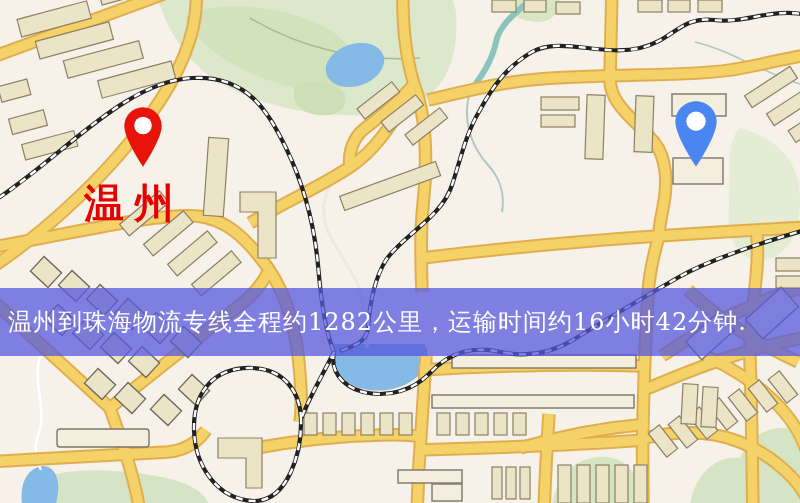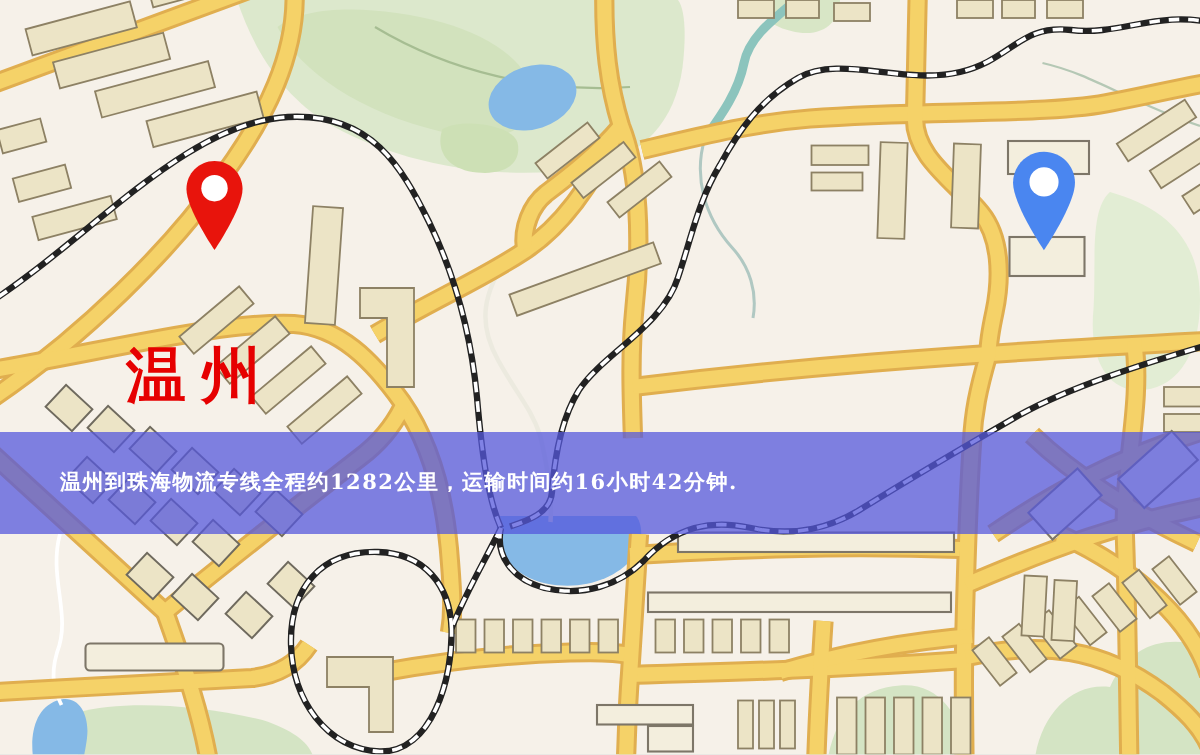--- a/index.html
+++ b/index.html
@@ -13,28 +13,28 @@
   .dmd{fill:#ece4c6;stroke:#6f6a5e;stroke-width:1.3;}
 
   
   .marker{position:absolute;display:block;}
   .marker svg{display:block;width:100%;height:100%;}
   .pin-origin{left:121px;top:106px;width:44px;height:62px;}
   .pin-dest{left:668px;top:100px;width:56px;height:68px;}
 
   .place-label{position:absolute;font-family:"DejaVu Serif","Liberation Serif",serif;
     font-weight:bold;font-size:40px;letter-spacing:10px;line-height:1;white-space:nowrap;}
-  .label-origin{left:84px;top:183px;color:var(--origin-label,#e60000);margin-top:48px;}
+  .label-origin{left:84px;top:183px;color:var(--origin-label,#e60000);}
   .label-dest{left:638px;top:179px;color:var(--dest-label,#2330d8);}
 
   
   .banner{position:absolute;left:0;top:288px;width:800px;height:68px;
     background:var(--banner-bg,rgba(85,88,220,0.75));display:flex;align-items:center;}
   .banner-text{color:var(--banner-fg,#ffffff);font-family:"DejaVu Serif","Liberation Serif",serif;
-    font-size:14px;letter-spacing:1px;padding-left:40px;white-space:nowrap;font-weight:bold;}
+    font-size:24px;letter-spacing:1px;padding-left:8px;white-space:nowrap;}
 </style>
 </head>
 <body>
 
 <div class="stage" style="--origin-pin: #e8140c; --dest-pin: #4a86f0; --origin-label: #e60000; --dest-label: #2330d8; --banner-bg: rgba(85,88,220,0.75); --banner-fg: #ffffff;">
 
   <svg class="map-svg" viewBox="0 0 800 503" xmlns="http://www.w3.org/2000/svg">
 
     <rect x="0" y="0" width="800" height="503" fill="#f6f1e9"></rect>
 

